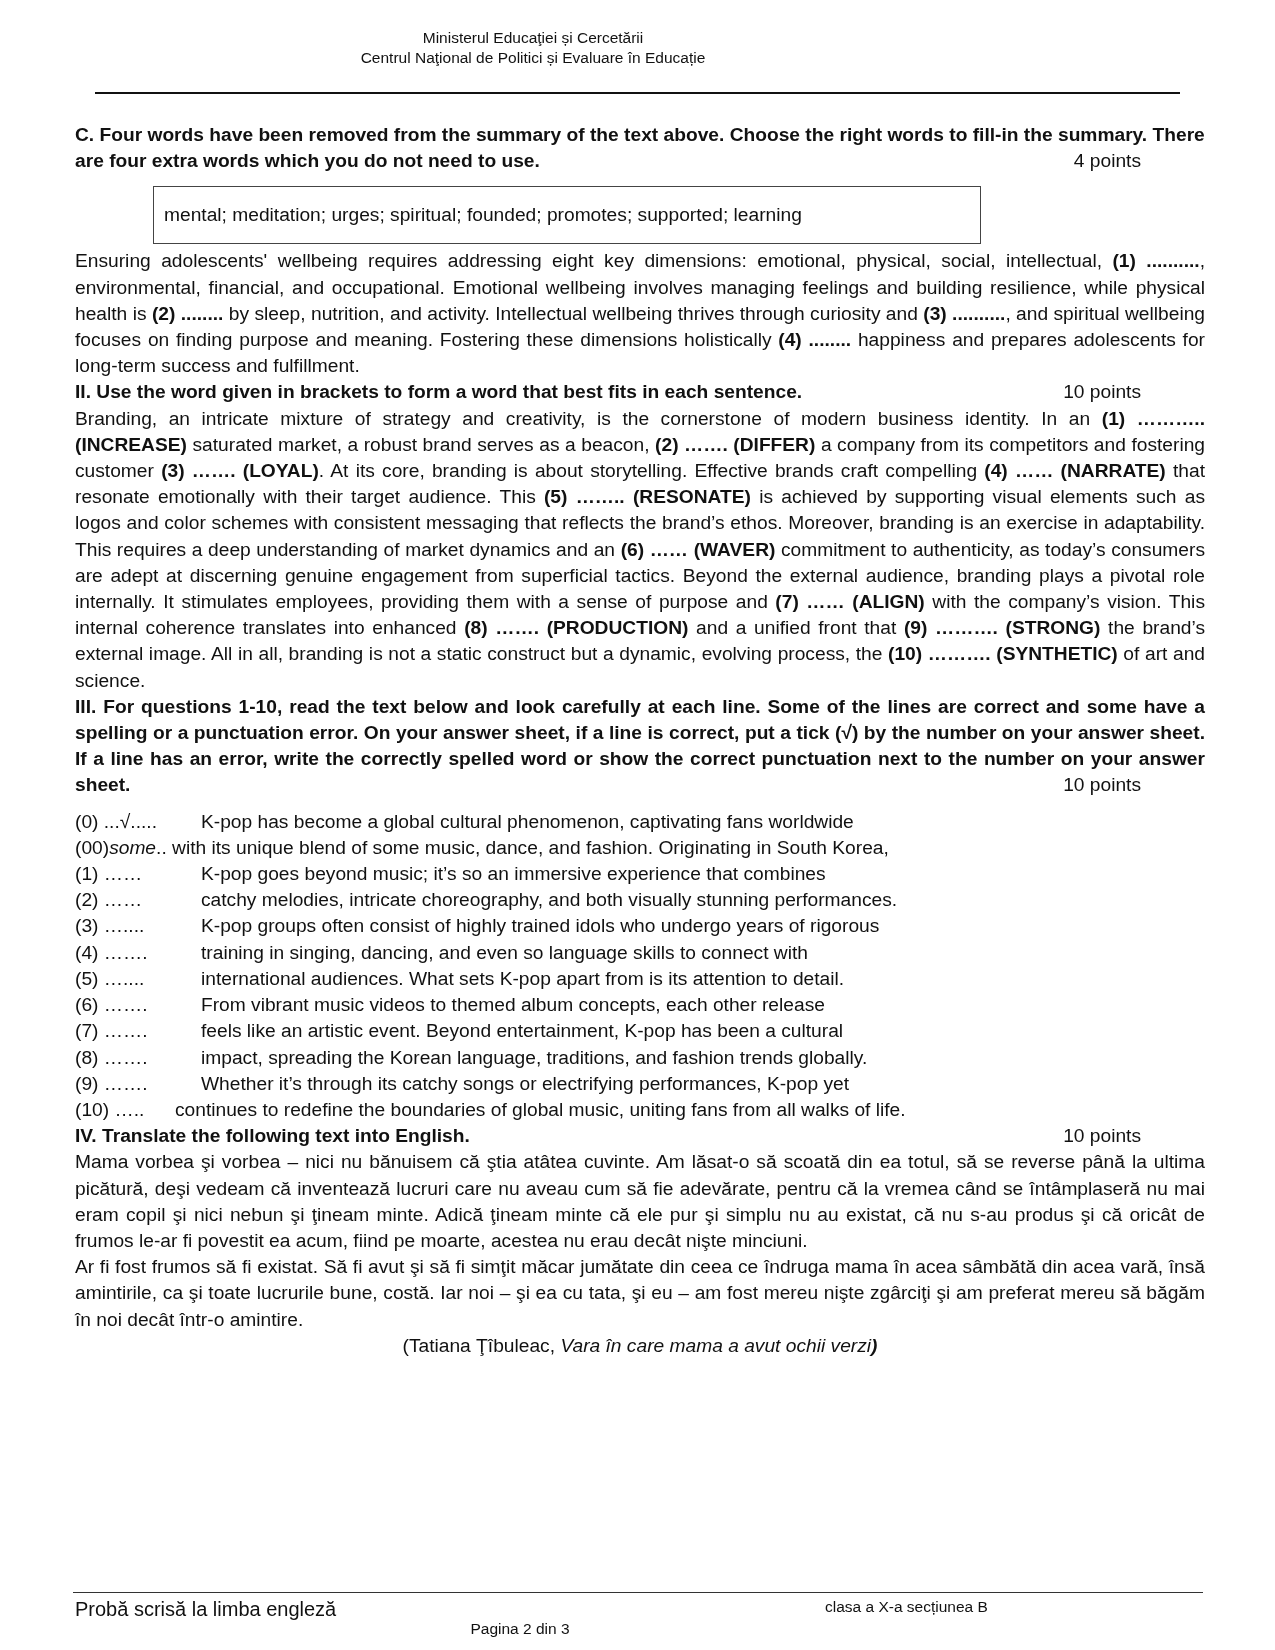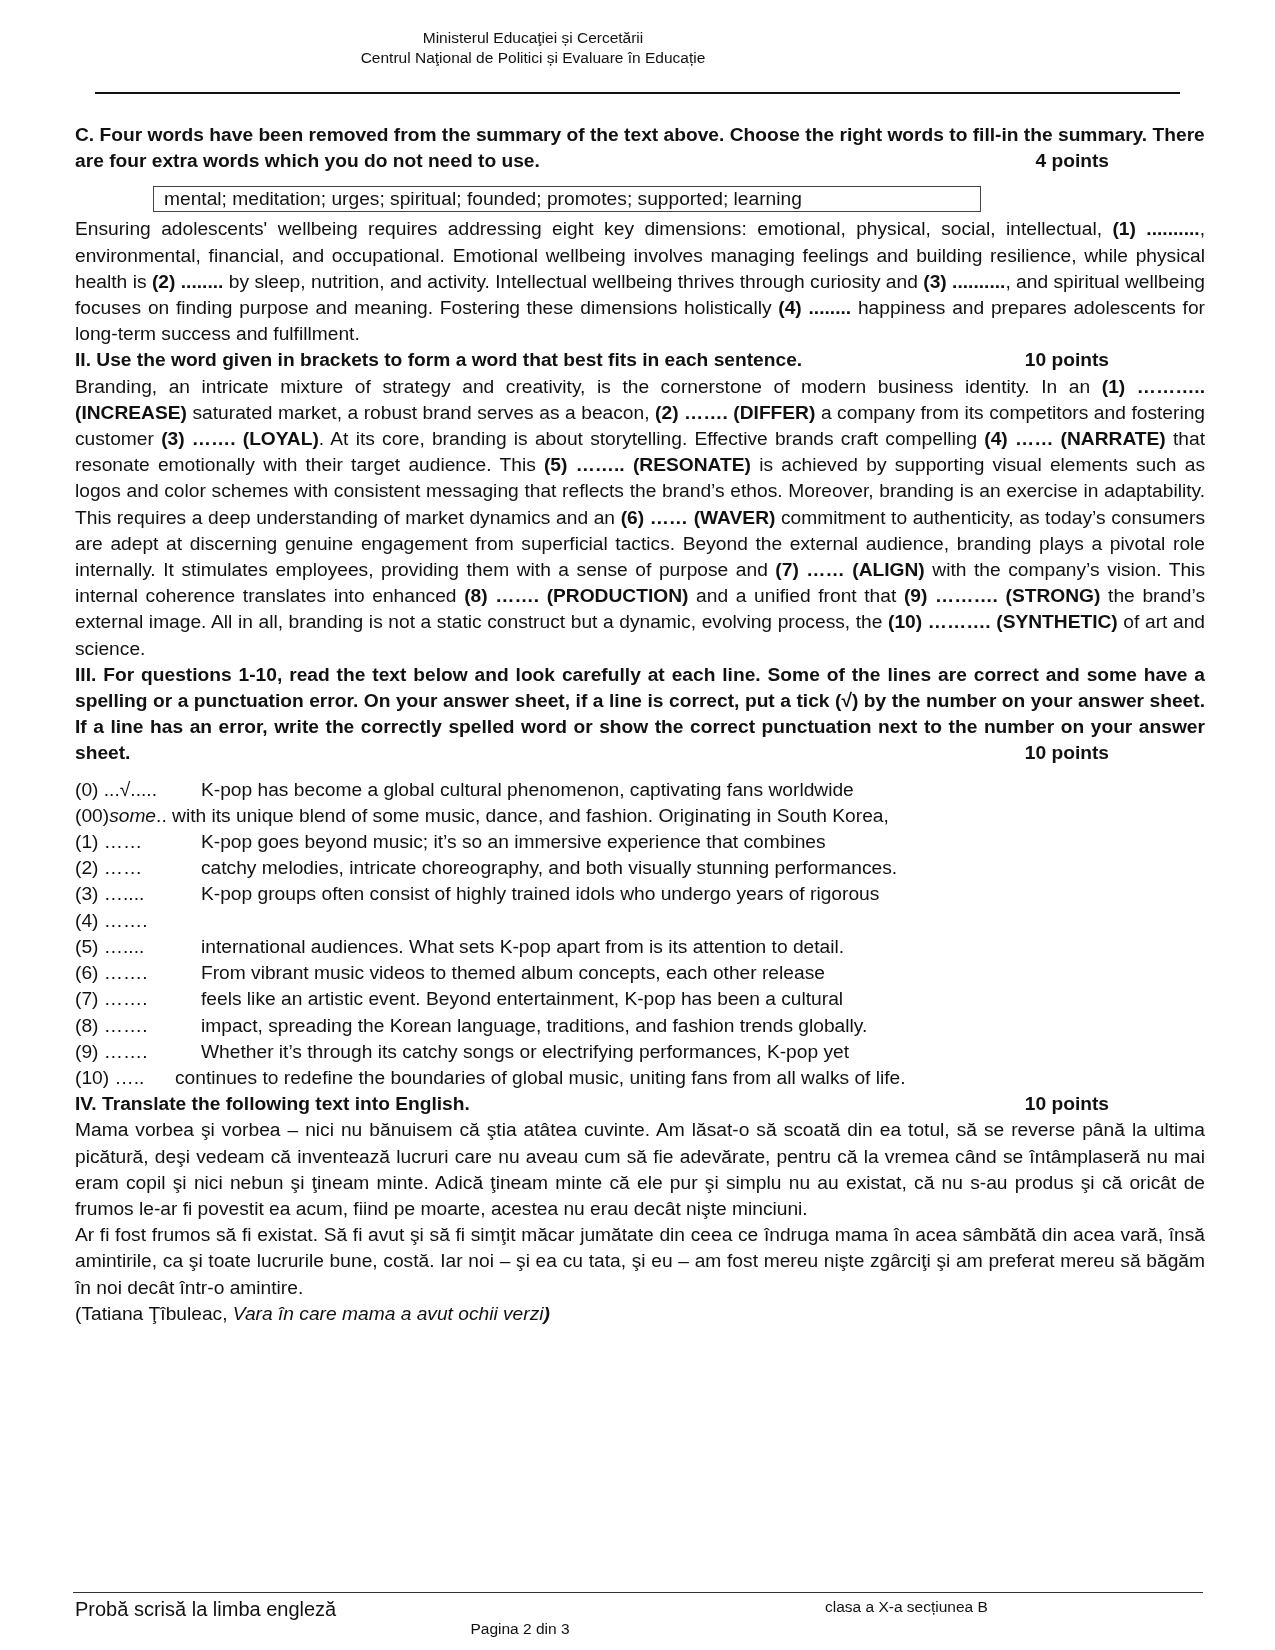--- a/index.html
+++ b/index.html
@@ -36,41 +36,41 @@
       width: 1130px;
       font-size: 19.2px;
       line-height: 26.2px;
     }
     .justify { text-align: justify; }
     .heading {
       font-weight: bold;
       position: relative;
     }
     .points {
-      font-weight: bold;
+      font-weight: normal;
       position: absolute;
-      right: 96px;
+      right: 64px;
       bottom: 0;
     }
     .word-box {
       margin: 12px 0 4px 78px;
       width: 828px;
       border: 1.5px solid #444;
-      padding: 0 10px;
+      padding: 16px 10px;
       line-height: 24px;
     }
     .para { margin-top: 4px; }
     .mt10 { }
     b { font-weight: bold; }
     .lines { margin-top: 10px; }
     .line-row { display: flex; white-space: nowrap; }
     .line-num { width: 126px; flex: none; }
     .line-num.w100 { width: 100px; }
     .u-ital { font-style: italic; }
-    .citation { text-align: left; margin-right: 0; }
+    .citation { text-align: center; margin-right: 0; }
     .citation i { font-style: italic; }
     .footer-rule {
       position: absolute;
       top: 1592px;
       left: 73px;
       width: 1130px;
       height: 1px;
       background: #333;
     }
     .footer-left {
@@ -141,20 +141,21 @@
         <div class="line-row">
           <span class="line-num">(2) ……</span>
           <span>catchy melodies, intricate choreography, and both visually stunning performances.</span>
         </div>
         <div class="line-row">
           <span class="line-num">(3) …....</span>
           <span>K-pop groups often consist of highly trained idols who undergo years of rigorous</span>
         </div>
         <div class="line-row">
           <span class="line-num">(4) …….</span>
+          <span>training in singing, dancing, and even so language skills to connect with</span>
         </div>
         <div class="line-row">
           <span class="line-num">(5) …....</span>
           <span>international audiences. What sets K-pop apart from is its attention to detail.</span>
         </div>
         <div class="line-row">
           <span class="line-num">(6) …….</span>
           <span>From vibrant music videos to themed album concepts, each other release</span>
         </div>
         <div class="line-row">

